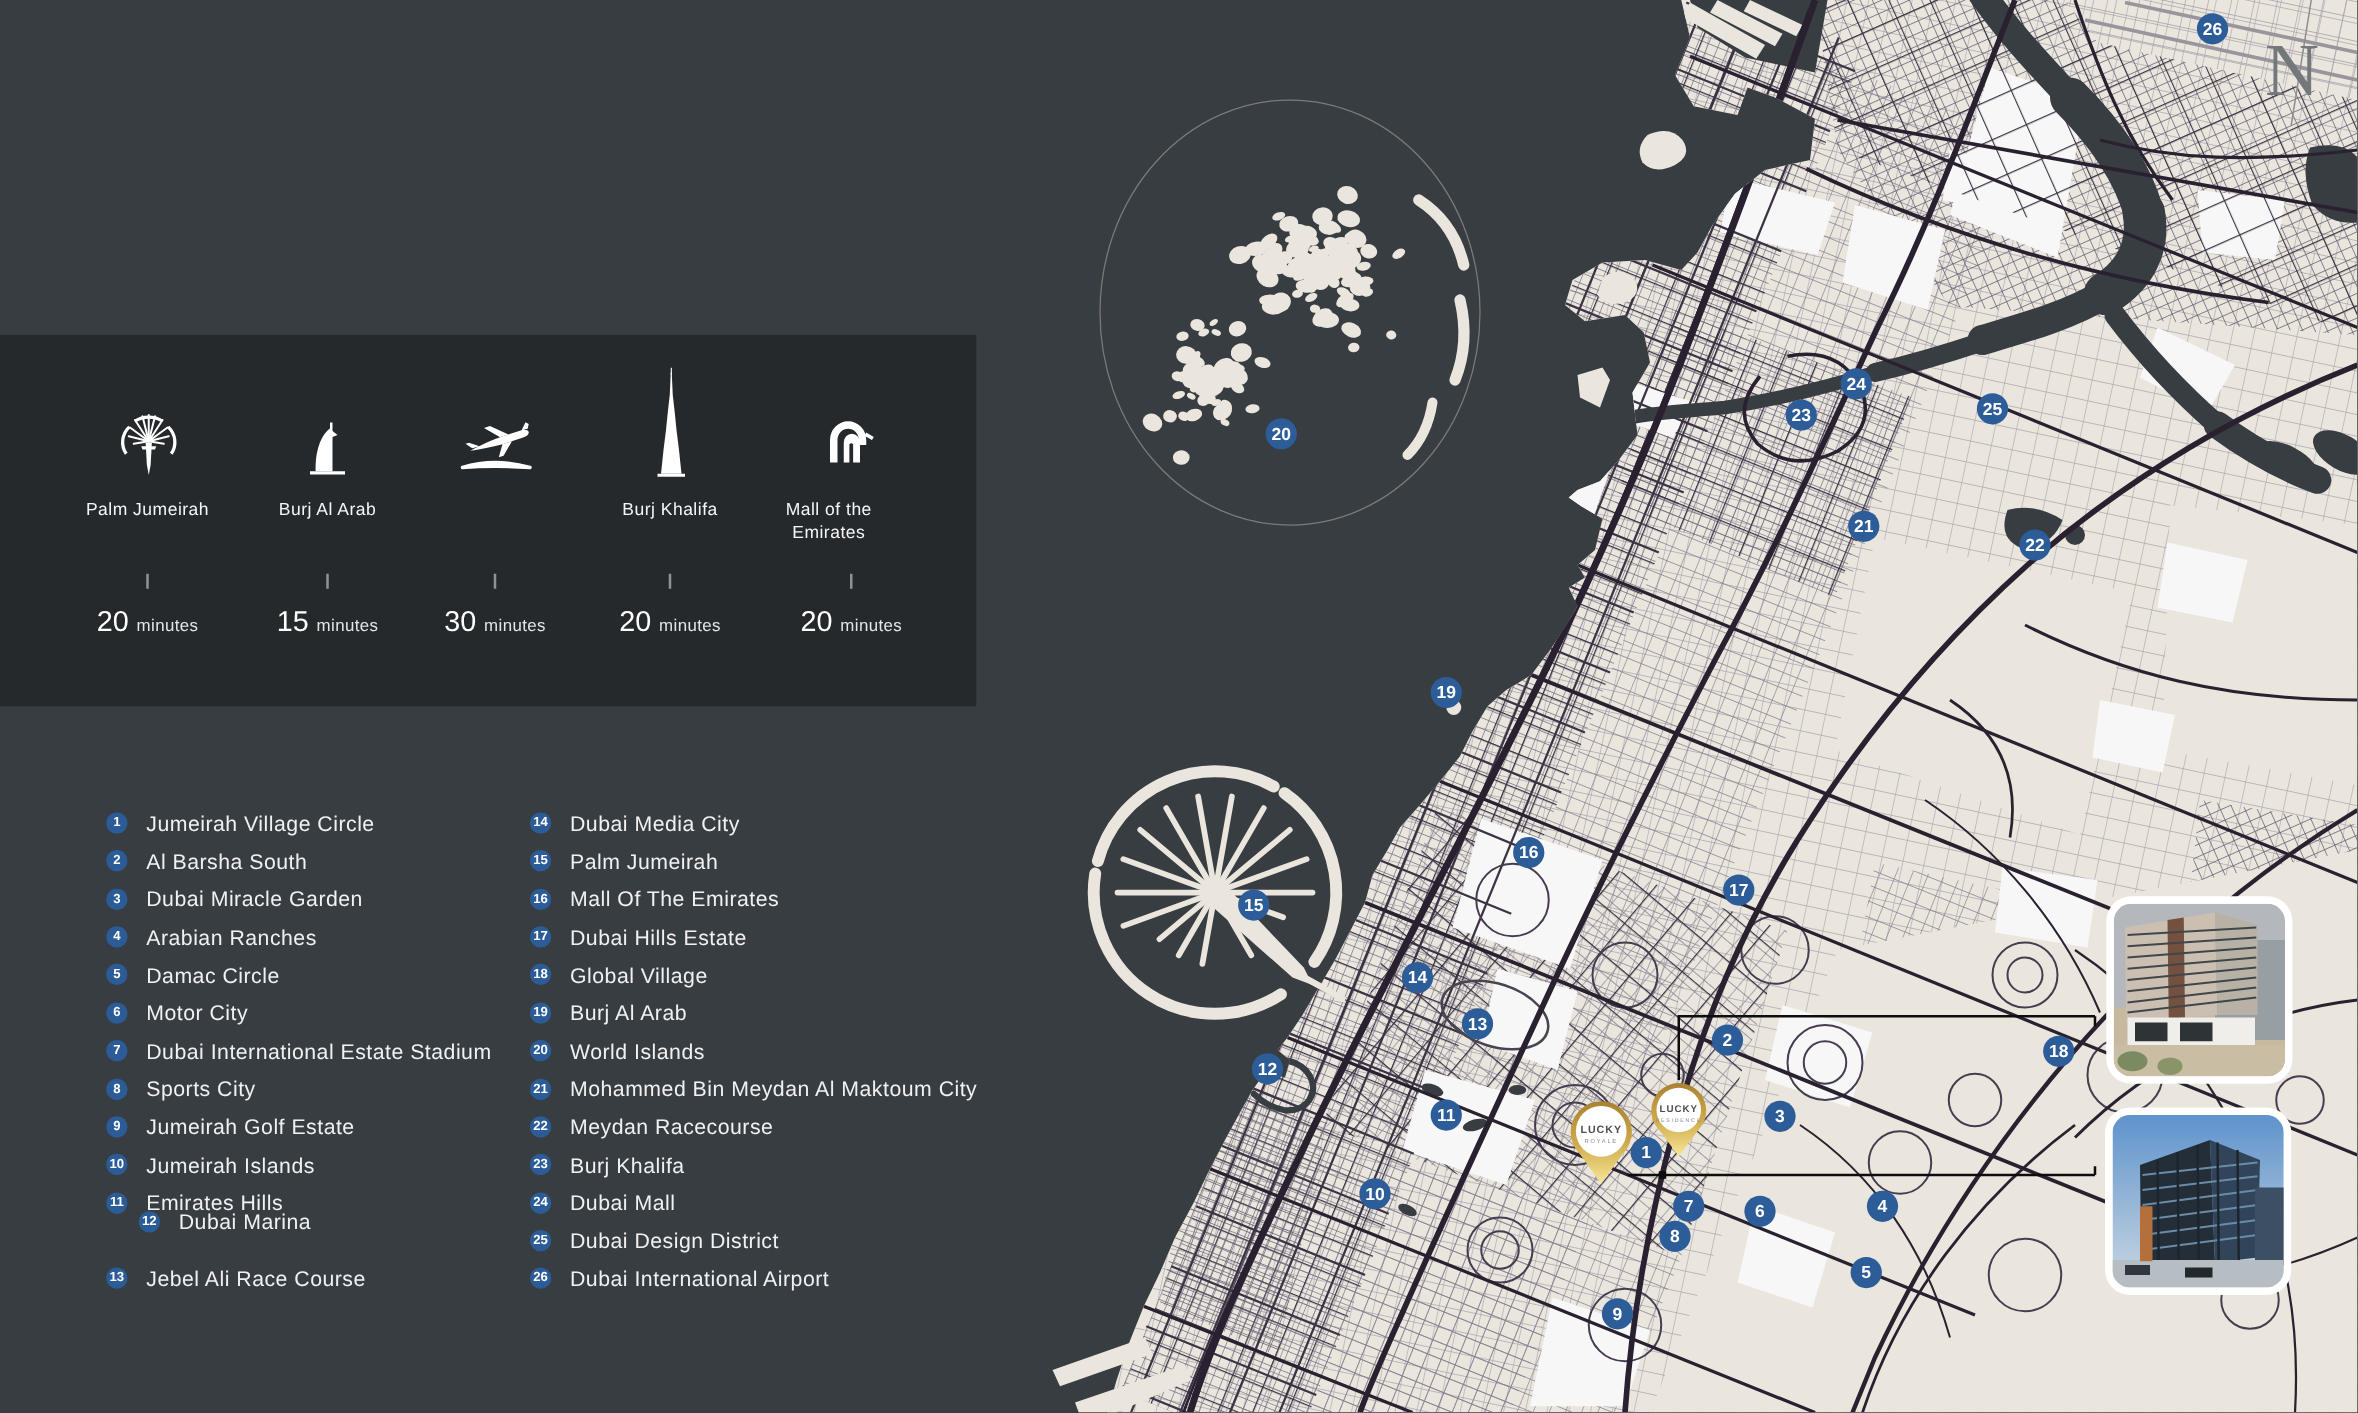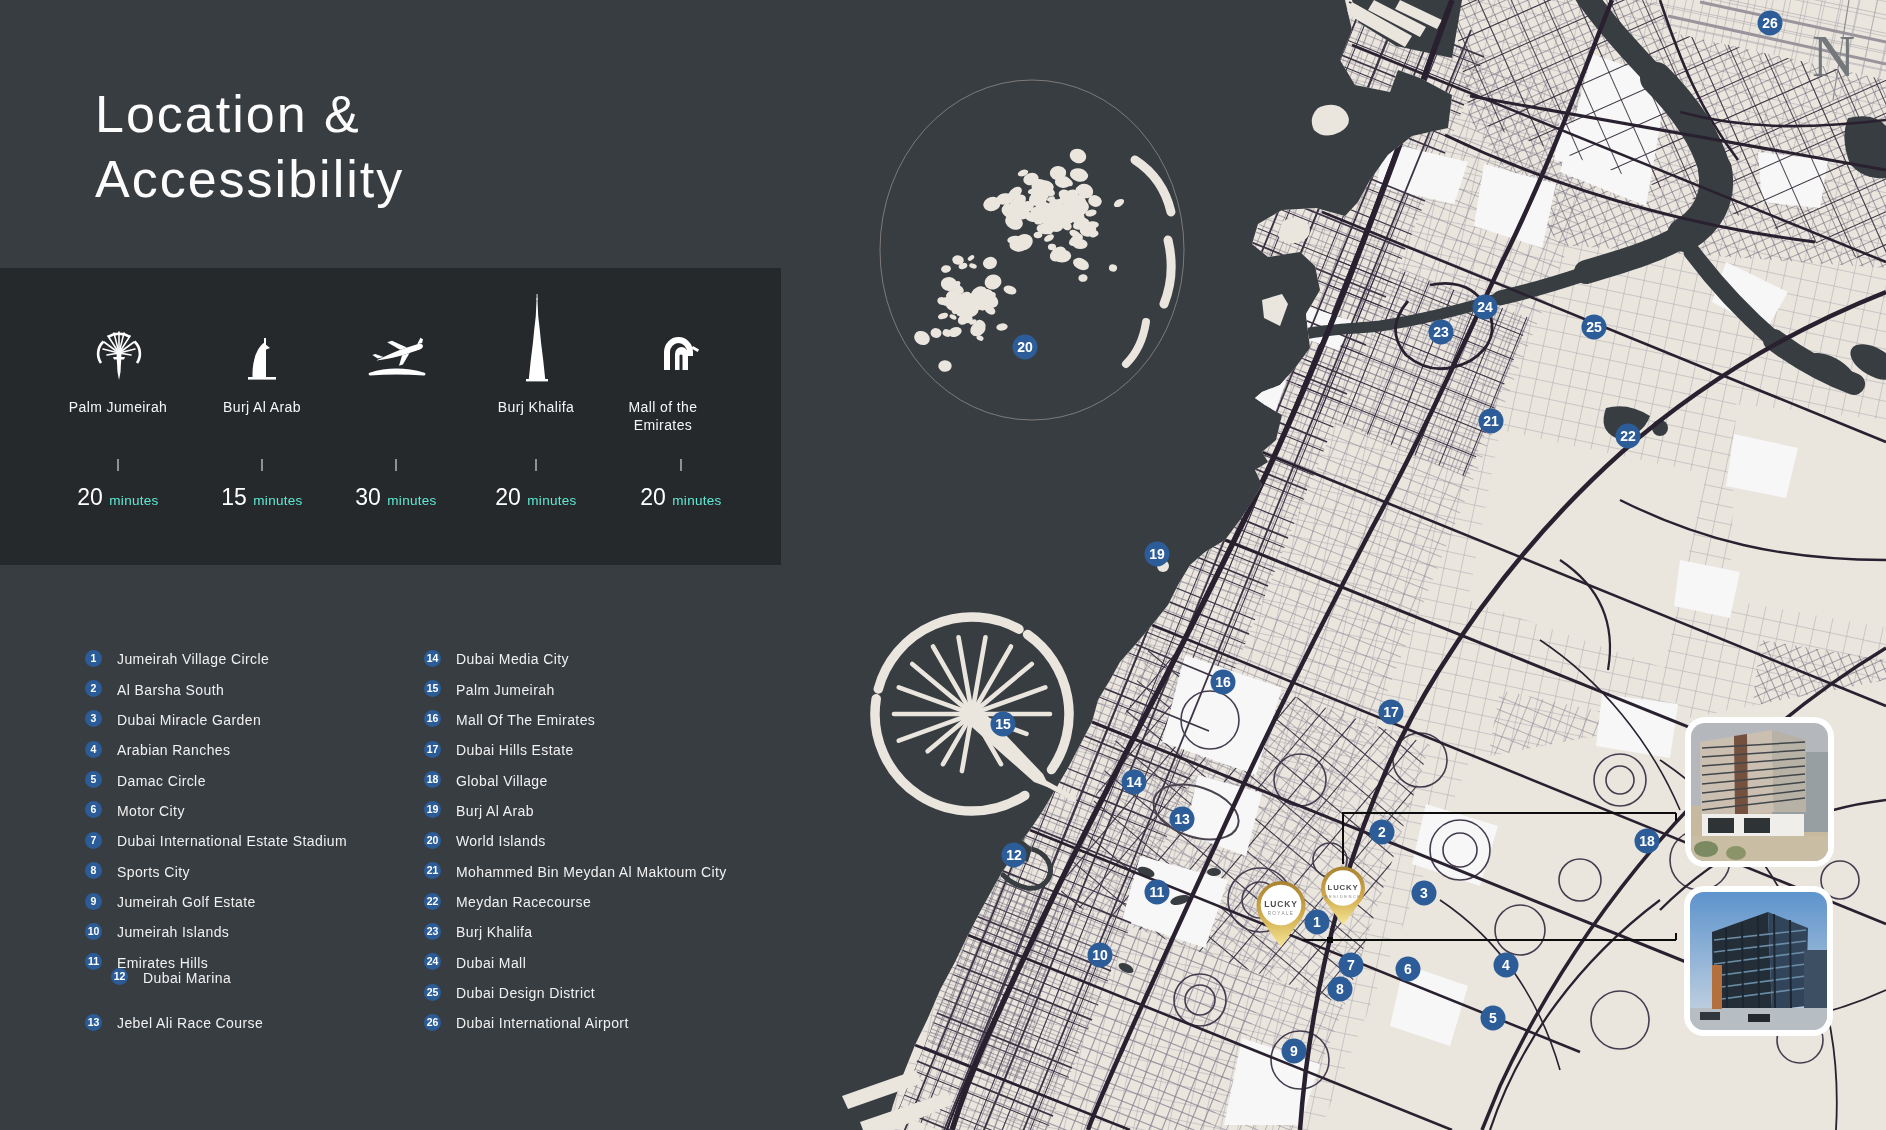--- a/index.html
+++ b/index.html
@@ -2,27 +2,27 @@
 <html><head><meta charset="utf-8"><style>
 html,body{margin:0;padding:0;width:1886px;height:1130px;overflow:hidden;
 background:#383d42;font-family:"Liberation Sans",sans-serif;}
 #page{position:relative;width:1886px;height:1130px;}
 #title{position:absolute;left:95px;top:82px;color:#fcfcfc;font-size:52px;font-weight:400;
 letter-spacing:2px;line-height:65px;}
 #panel{position:absolute;left:0;top:268px;width:781px;height:297px;background:#26292c;}
 .ilab{position:absolute;top:130px;text-align:center;color:#f6f6f6;font-size:14px;line-height:18px;letter-spacing:.4px;}
 .tick{position:absolute;top:191px;width:2px;height:12px;background:#8f9294;}
 .mins{position:absolute;top:216px;text-align:center;color:#fff;font-size:23px;}
-.mins span{font-size:13.5px;color:#5eead4;letter-spacing:.3px;}
+.mins span{font-size:13.5px;color:#e5e5e5;letter-spacing:.3px;}
 .mins b{font-weight:400;}
 .icn{position:absolute;}
 .li{position:absolute;height:20px;white-space:nowrap;}
 .bdg{display:inline-block;vertical-align:middle;width:17px;height:17px;border-radius:50%;background:#2b5c98;
 color:#fff;font-size:10.5px;font-weight:bold;text-align:center;line-height:17px;position:relative;top:-1px;}
-.lt{color:#f1f1f1;font-size:14px;letter-spacing:.4px;margin-left:15px;vertical-align:middle;}
+.lt{color:#f1f1f1;font-size:17px;letter-spacing:.4px;margin-left:15px;vertical-align:middle;}
 </style></head><body>
 <div id="page">
 
 <svg id="map" width="1886" height="1130" viewBox="0 0 1886 1130" style="position:absolute;left:0;top:0">
 <defs>
 <pattern id="gbase" width="17" height="17" patternUnits="userSpaceOnUse" patternTransform="rotate(12)">
           <path d="M0 0H17M0 0V17" stroke="#aaa5ad" stroke-width="1" fill="none"></path>
         </pattern>
 <pattern id="gdense" width="8" height="8" patternUnits="userSpaceOnUse" patternTransform="rotate(22)">
           <path d="M0 0H8M0 0V8" stroke="#6d6678" stroke-width="1" fill="none"></path>
@@ -666,21 +666,20 @@
 </g>
 <rect x="1804" y="950" width="23" height="62" fill="#3c4f63"></rect>
 <rect x="1690" y="1008" width="137" height="22" fill="#b6bdc3"></rect>
 <rect x="1712" y="965" width="10" height="44" fill="#b3703d"></rect>
 <rect x="1700" y="1012" width="20" height="8" fill="#31373c"></rect>
 <rect x="1748" y="1014" width="22" height="8" fill="#23282c"></rect>
 </g>
 </g>
 </svg>
 
-<div id="title">Location &amp;<br>Accessibility</div>
 
 <div id="panel">
 
 <svg class="icn" style="left:93px;top:60px" width="52" height="58" viewBox="0 0 52 58">
 <g stroke="#fff" fill="none" stroke-width="2.6">
 <path d="M8,35 A19,17.5 0 0 1 10.5,13.5"></path>
 <path d="M15,9 A19,17.5 0 0 1 37,9"></path>
 <path d="M41.5,13.5 A19,17.5 0 0 1 44,35"></path>
 </g>
 <g stroke="#fff" stroke-width="1.6" fill="none" stroke-linecap="round">

